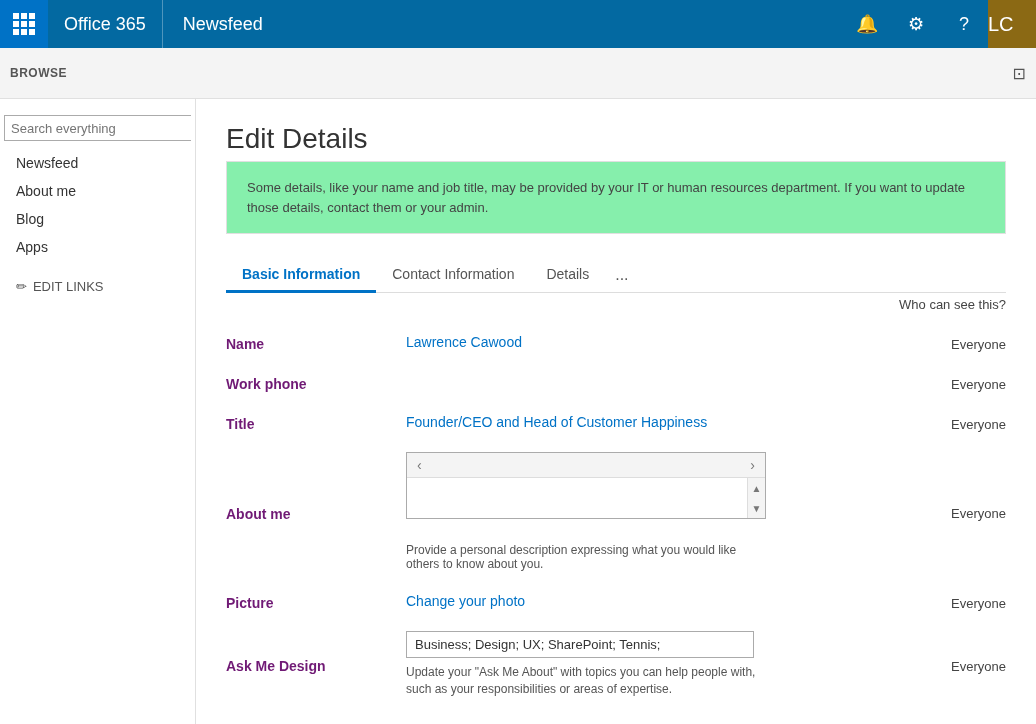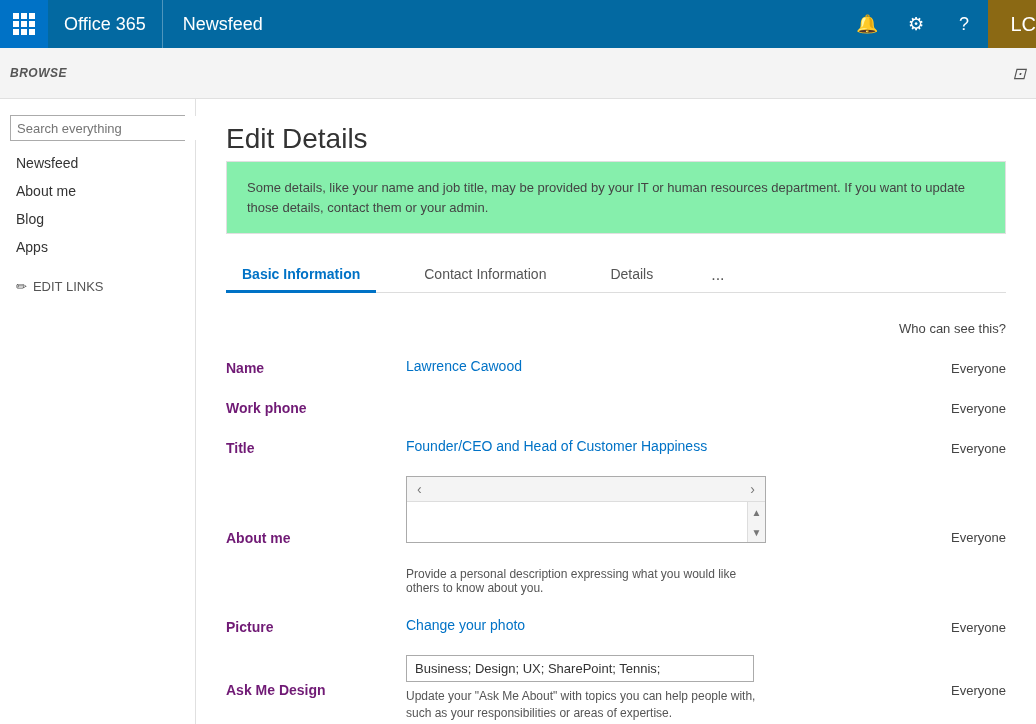--- a/index.html
+++ b/index.html
@@ -61,34 +61,33 @@
       cursor: pointer;
       font-size: 18px;
       color: #fff;
     }
     .avatar-placeholder {
       width: 48px;
       height: 48px;
       background: #8b6914;
       display: flex;
       align-items: center;
-      justify-content: flex-end;
+      justify-content: flex-start;
       color: #fff;
       font-size: 20px;
     }
 
     
     .browse-bar {
       height: 51px;
       border-bottom: 1px solid #e0e0e0;
       display: flex;
       align-items: center;
       padding: 16px 10px;
       background: #f4f4f4;
-      font-style: italic;
     }
     .browse-label {
       font-size: 12px;
       color: #555;
       font-weight: 600;
       letter-spacing: 0.5px;
     }
     .browse-expand {
       margin-left: auto;
       cursor: pointer;
@@ -105,21 +104,21 @@
     
     .sidebar {
       width: 196px;
       min-width: 196px;
       background: #fff;
       border-right: 1px solid #e0e0e0;
       padding-top: 8px;
     }
     .sidebar-search {
       display: flex;
-      margin: 8px 10px;
+      margin: 8px 4px;
       border: 1px solid #ababab;
       background: #fff;
     }
     .sidebar-search input {
       border: none;
       outline: none;
       flex: 1;
       padding: 4px 6px;
       font-size: 13px;
       color: #555;
@@ -180,22 +179,20 @@
       font-size: 13px;
       color: #444;
       line-height: 1.5;
     }
 
     
     .tabs {
       display: flex;
       align-items: flex-start;
       border-bottom: 1px solid #ddd;
-      margin-bottom: 24px;
-      gap: 32px;
     }
     .tab {
       padding: 8px 16px;
       cursor: pointer;
       font-size: 14px;
       color: #555;
       border-bottom: 3px solid transparent;
       margin-bottom: -1px;
     }
     .tab.active {

